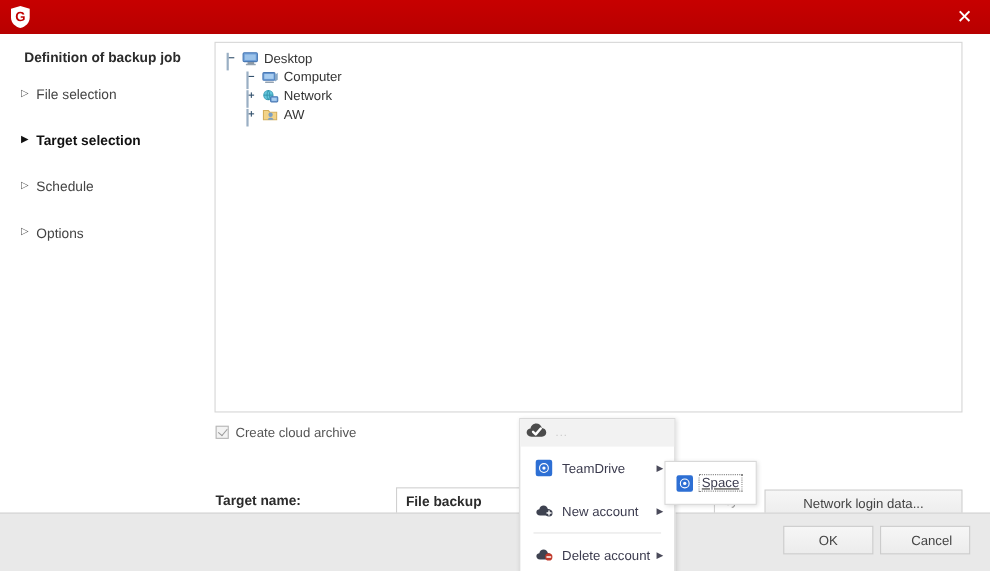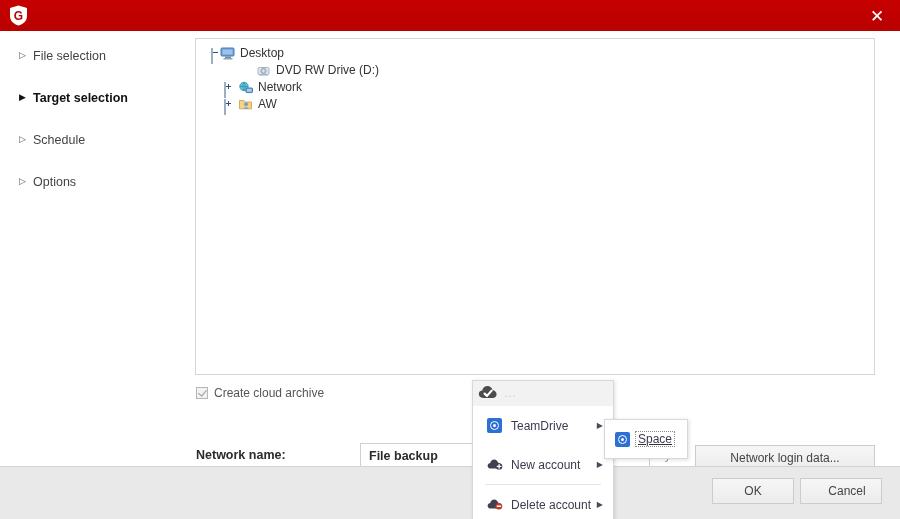--- a/index.html
+++ b/index.html
@@ -390,20 +390,21 @@
       <path d="M9.5 0.5 L18 3 V11 C18 16 14 19.5 9.5 20.5 C5 19.5 1 16 1 11 V3 Z" fill="#ffffff"></path>
       <text x="9.5" y="14.5" font-family="Liberation Sans, sans-serif" font-size="12" font-weight="bold" fill="#c00000" text-anchor="middle">G</text>
     </svg>
   </div>
   <div class="close-btn">✕</div>
 </div>
 
 <div class="dialog-body">
 
   <div class="sidebar">
+    <div class="sidebar-heading">Definition of backup job</div>
 
     <div class="sidebar-item">
       <span class="sb-arrow">▷</span>
       <span class="sb-label">File selection</span>
     </div>
     <div class="sidebar-spacer"></div>
 
     <div class="sidebar-item active">
       <span class="sb-arrow">▶</span>
       <span class="sb-label">Target selection</span>
@@ -417,47 +418,47 @@
     <div class="sidebar-spacer"></div>
 
     <div class="sidebar-item">
       <span class="sb-arrow">▷</span>
       <span class="sb-label">Options</span>
     </div>
   </div>
 
   <div class="tree-panel">
 
-    <div class="tree-row" style="padding-left:2px;text-align:center;">
+    <div class="tree-row" style="padding-left:2px;">
       <span class="tw"><span class="tw-box"></span></span>
       <span class="tree-icon">
         <svg width="16" height="15" viewBox="0 0 16 15">
           <rect x="1" y="2" width="13" height="8" rx="1" fill="#6f9fd8" stroke="#4a7ab5"></rect>
           <rect x="2.5" y="3.5" width="10" height="5" fill="#9cc3ea"></rect>
           <rect x="5" y="10.5" width="6" height="1.6" fill="#7e8d9c"></rect>
           <rect x="3.5" y="12" width="9" height="1.4" rx="0.5" fill="#93a2b1"></rect>
         </svg>
       </span>
       <span class="tree-label">Desktop</span>
     </div>
 
-
-
-    <div class="tree-row" style="padding-left:38px;">
-      <span class="tw"><span class="tw-empty"></span></span>
+    <div class="tree-row" style="padding-left:20px;">
+      <span class="tw"><span class="tw-box"></span></span>
       <span class="tree-icon">
         <svg width="16" height="15" viewBox="0 0 16 15">
-          <rect x="2" y="4.5" width="11" height="7" rx="1.2" fill="#dfe6ec" stroke="#a9b6c2"></rect>
-          <circle cx="7.5" cy="8" r="2.6" fill="#b9cbdb" stroke="#91a5b8"></circle>
-          <circle cx="7.5" cy="8" r="0.8" fill="#ffffff"></circle>
-          <rect x="3" y="11.8" width="9" height="0.9" fill="#b6c2ce"></rect>
-        </svg>
-      </span>
-      <span class="tree-label">DVD RW Drive (D:)</span>
-    </div>
+          <rect x="1" y="3" width="11" height="7" rx="1" fill="#6f9fd8" stroke="#4a7ab5"></rect>
+          <rect x="2.3" y="4.3" width="8.4" height="4.4" fill="#a8cdf0"></rect>
+          <path d="M12 5 L14.5 3.2 V9.5 L12 11 Z" fill="#89a8c6"></path>
+          <rect x="3" y="11" width="8" height="1.4" rx="0.5" fill="#93a2b1"></rect>
+        </svg>
+      </span>
+      <span class="tree-label">Computer</span>
+    </div>
+
+
 
     <div class="tree-row" style="padding-left:20px;">
       <span class="tw"><span class="tw-box plus"></span></span>
       <span class="tree-icon">
         <svg width="16" height="15" viewBox="0 0 16 15">
           <circle cx="6" cy="6.5" r="4.2" fill="#63c6dd" stroke="#3ea0b8"></circle>
           <path d="M1.9 6.5 H10.1 M6 2.3 C4.3 4.5 4.3 8.5 6 10.7 M6 2.3 C7.7 4.5 7.7 8.5 6 10.7" stroke="#2b8ca3" fill="none" stroke-width="0.7"></path>
           <rect x="8" y="8" width="6.5" height="4.6" rx="0.8" fill="#6f9fd8" stroke="#4a7ab5"></rect>
           <rect x="9" y="8.9" width="4.5" height="2.8" fill="#a8cdf0"></rect>
         </svg>
@@ -476,21 +477,21 @@
       </span>
       <span class="tree-label">AW</span>
     </div>
   </div>
 
   <div class="cloud-archive-row">
     <span class="cb"></span>
     <span>Create cloud archive</span>
   </div>
 
-  <div class="archive-label">Network name:</div>
+  <div class="archive-label">Target name:</div>
   <input class="archive-input" type="text" value="File backup" style="">
   <div class="date-suffix">by</div>
 
   <div class="btn btn-netlogin">Network login data...</div>
 
   <div class="ctx-menu">
     <div class="ctx-header">
       <span>
         <svg width="21" height="16" viewBox="0 0 21 16">
           <path d="M5.2 14 C2.4 14 0.6 12 0.8 9.8 C1 7.8 2.6 6.6 4.3 6.6 C4.6 4 6.8 2 9.5 2 C12 2 14.1 3.8 14.6 6.2 C16.8 6.3 18.6 8 18.6 10.2 C18.6 12.4 16.9 14 14.7 14 Z" fill="#4c4c4c"></path>

